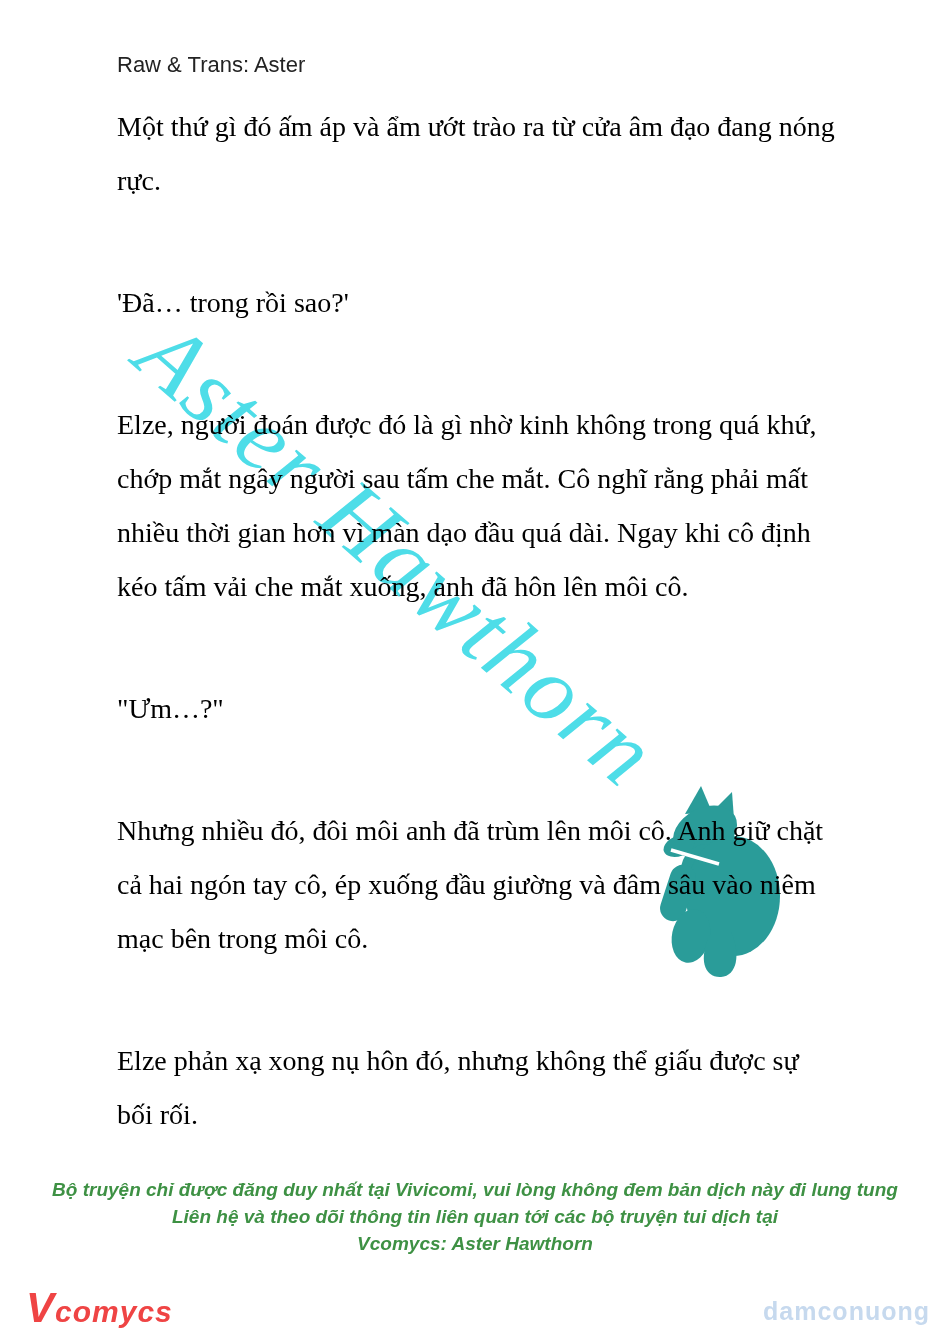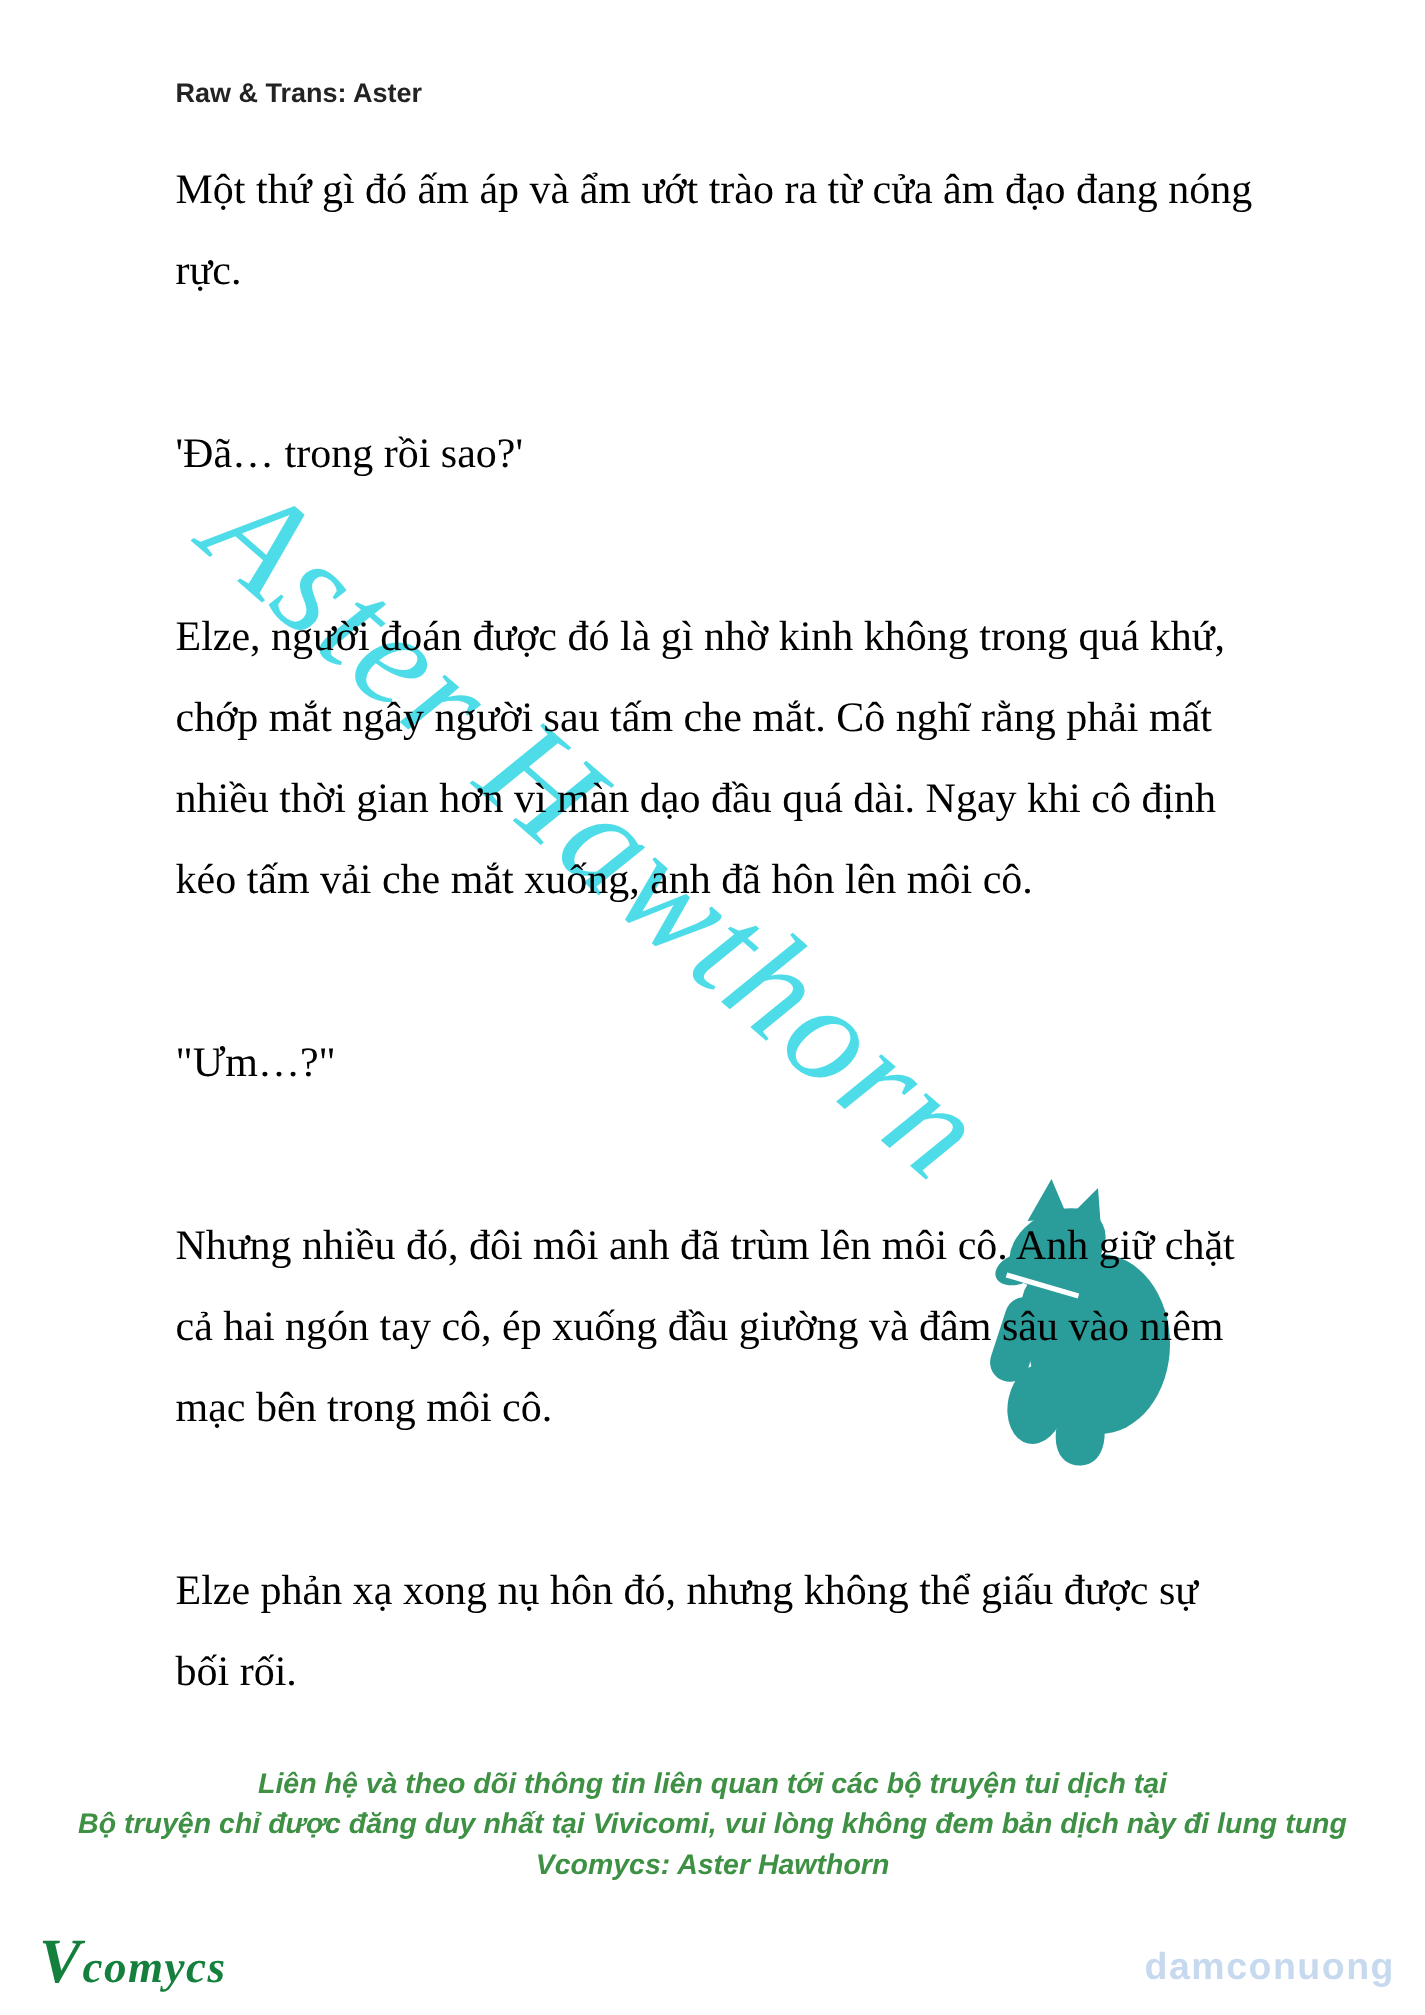--- a/index.html
+++ b/index.html
@@ -9,24 +9,23 @@
     height: 1343px;
     background: #ffffff;
     overflow: hidden;
     font-family: "Liberation Serif", serif;
   }
   .credit {
     position: absolute;
     left: 117px;
     top: 52px;
     font-family: "Liberation Sans", sans-serif;
-    font-size: 18px;
+    font-size: 22px;
     color: #232323;
     z-index: 3;
-    font-weight: bold;
   }
   .watermark {
     position: absolute;
     left: 188px;
     top: 298px;
     transform: rotate(41deg);
     transform-origin: 0 0;
     font-family: "Liberation Serif", serif;
     font-style: italic;
     font-size: 95px;
@@ -63,26 +62,26 @@
     font-style: italic;
     font-size: 19px;
     line-height: 27px;
     color: #3e9144;
     z-index: 2;
   }
   .vcomycs {
     position: absolute;
     left: 26px;
     top: 1284px;
-    font-family: Liberation Serif, serif;
+    font-family: Liberation Sans, sans-serif;
     font-style: italic;
     font-weight: bold;
     font-size: 30px;
     letter-spacing: 1px;
-    color: #15803d;
+    color: #ef4444;
     z-index: 2;
   }
   .vcomycs::first-letter { font-size: 42px; }
   .damconuong {
     position: absolute;
     right: 20px;
     top: 1297px;
     font-family: "Liberation Sans", sans-serif;
     font-weight: bold;
     font-size: 25px;
@@ -119,22 +118,22 @@
   <div class="content">
     <p>Một thứ gì đó ấm áp và ẩm ướt trào ra từ cửa âm đạo đang nóng rực.</p>
     <p>'Đã… trong rồi sao?'</p>
     <p>Elze, người đoán được đó là gì nhờ kinh không trong quá khứ, chớp mắt ngây người sau tấm che mắt. Cô nghĩ rằng phải mất nhiều thời gian hơn vì màn dạo đầu quá dài. Ngay khi cô định kéo tấm vải che mắt xuống, anh đã hôn lên môi cô.</p>
     <p>"Ưm…?"</p>
     <p>Nhưng nhiều đó, đôi môi anh đã trùm lên môi cô. Anh giữ chặt cả hai ngón tay cô, ép xuống đầu giường và đâm sâu vào niêm mạc bên trong môi cô.</p>
     <p>Elze phản xạ xong nụ hôn đó, nhưng không thể giấu được sự bối rối.</p>
   </div>
 
   <div class="footer">
+    <div>Bộ truyện chỉ được đăng duy nhất tại Vivicomi, vui lòng không đem bản dịch này đi lung tung</div>
     <div>Liên hệ và theo dõi thông tin liên quan tới các bộ truyện tui dịch tại</div>
-    <div>Bộ truyện chỉ được đăng duy nhất tại Vivicomi, vui lòng không đem bản dịch này đi lung tung</div>
     <div>Vcomycs: Aster Hawthorn</div>
   </div>
 
   <div class="vcomycs">Vcomycs</div>
 
   <div class="damconuong">damconuong</div>
 
 </div>
 
 </body></html>

